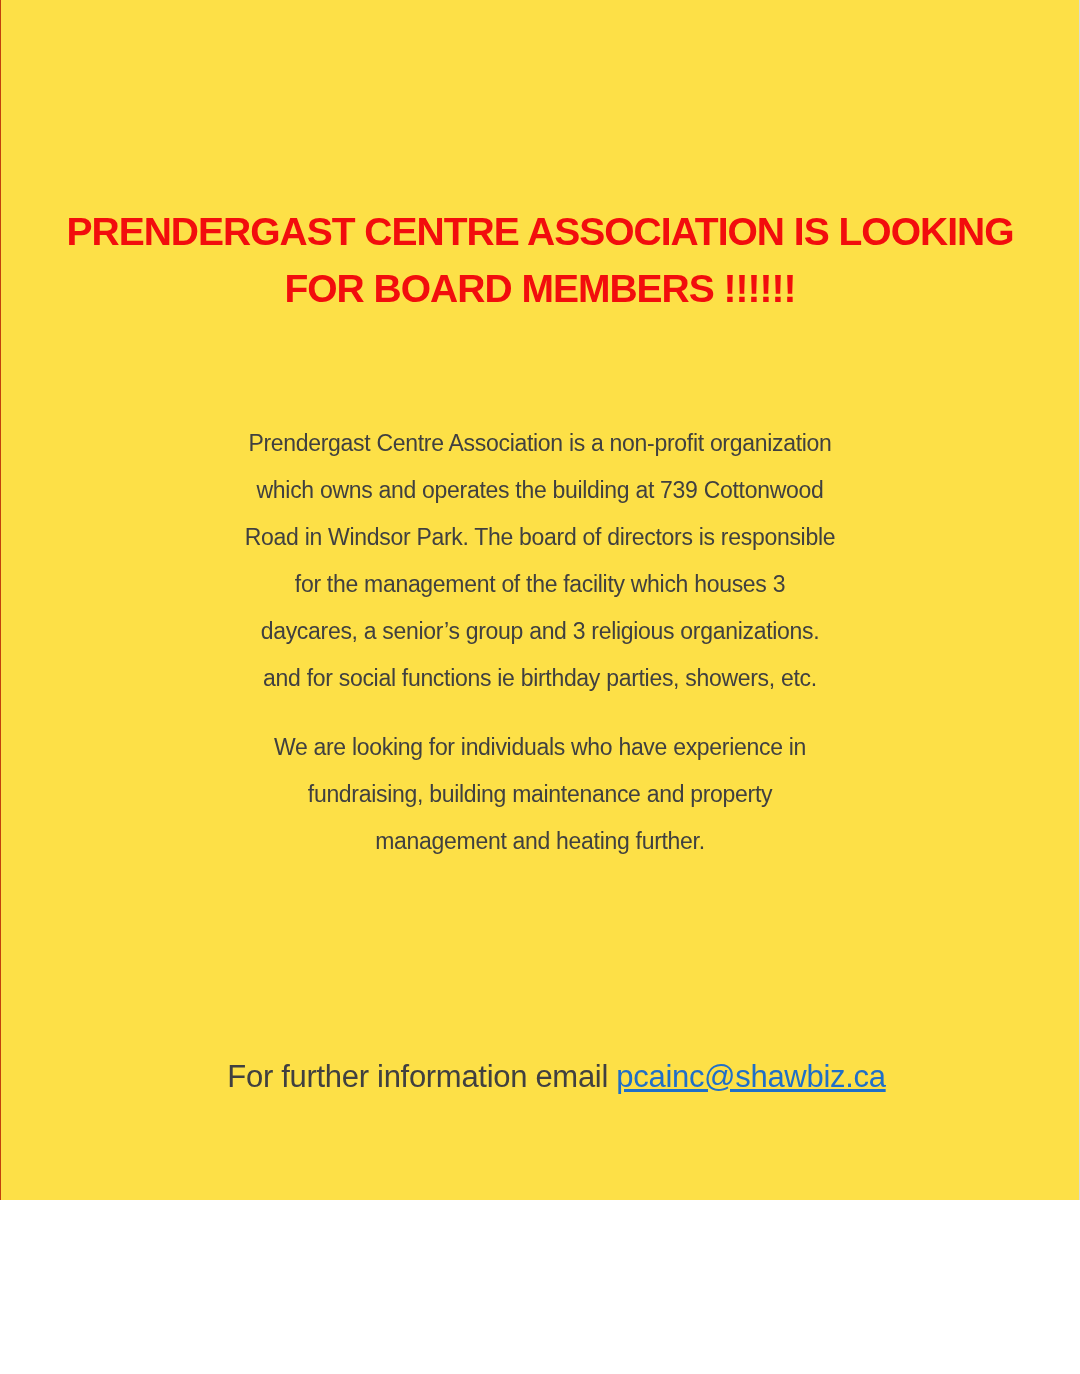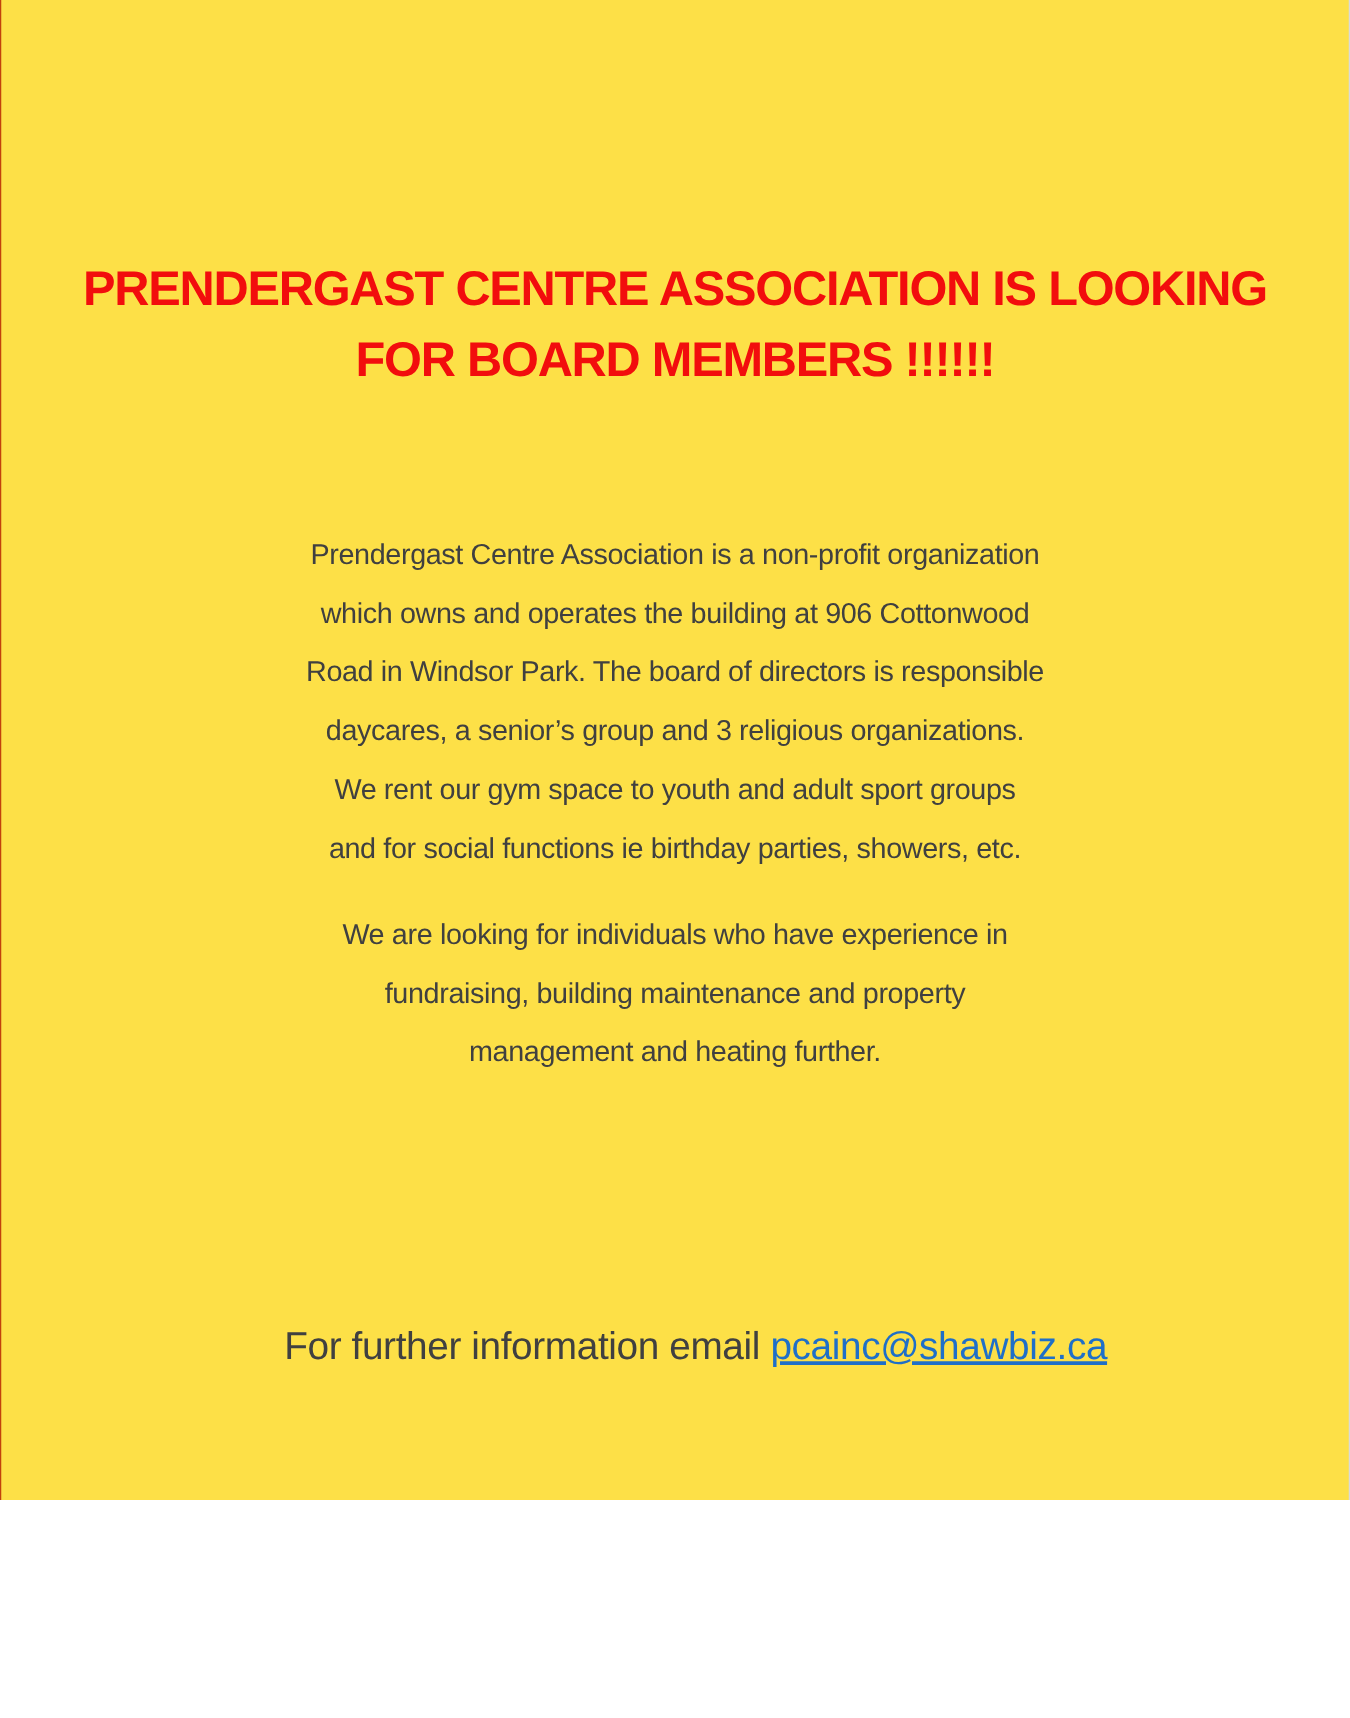--- a/index.html
+++ b/index.html
@@ -67,24 +67,24 @@
 
 <div class="page">
 
   <h1 class="headline">
       <div>PRENDERGAST CENTRE ASSOCIATION IS LOOKING</div>
       <div>FOR BOARD MEMBERS !!!!!!</div>
     </h1>
 
   <div class="body-paragraph paragraph-1">
       <div>Prendergast Centre Association is a non-profit organization</div>
-      <div>which owns and operates the building at 906 Cottonwood</div>
+      <div>which owns and operates the building at 739 Cottonwood</div>
       <div>Road in Windsor Park. The board of directors is responsible</div>
+      <div>for the management of the facility which houses 3</div>
       <div>daycares, a senior’s group and 3 religious organizations.</div>
-      <div>We rent our gym space to youth and adult sport groups</div>
       <div>and for social functions ie birthday parties, showers, etc.</div>
     </div>
 
   <div class="body-paragraph paragraph-2">
       <div>We are looking for individuals who have experience in</div>
       <div>fundraising, building maintenance and property</div>
       <div>management and heating further.</div>
     </div>
 
   <div class="footer-line">

